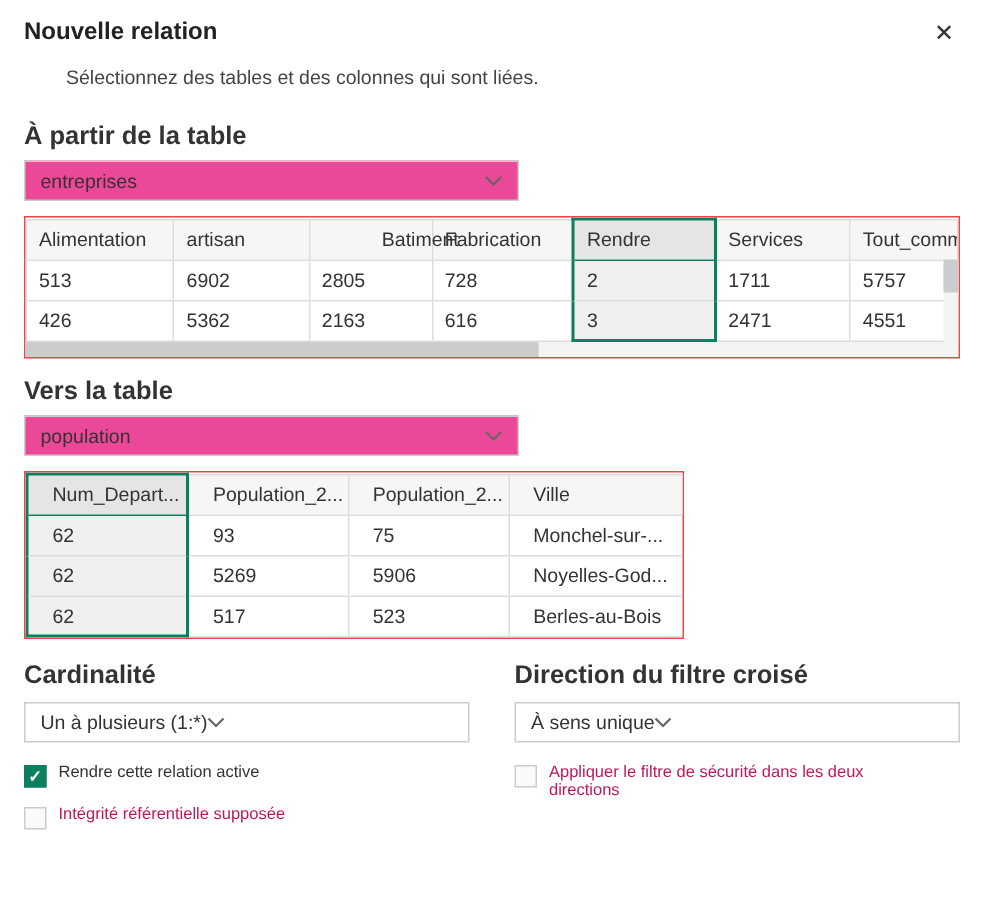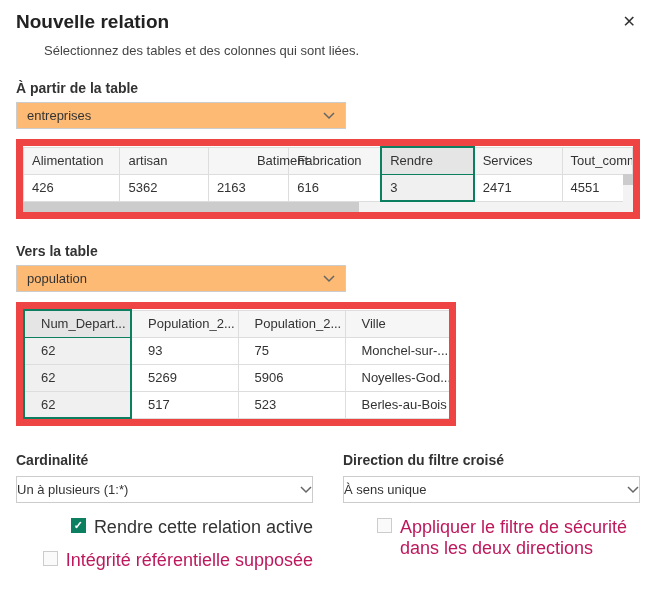--- a/index.html
+++ b/index.html
@@ -1,42 +1,42 @@
 <!DOCTYPE html>
 <html><head>
 <meta charset="utf-8">
 <style>
 * { box-sizing: border-box; margin: 0; padding: 0; }
 body { font-family: "Segoe UI", Arial, sans-serif; font-size: 13px; background: #fff; color: #333; width: 656px; padding: 8px 16px; }
 .header { display: flex; justify-content: space-between; align-items: center; margin-bottom: 8px; }
-.title { font-size: 19px; font-weight: 600; color: #222; }
+.title { font-size: 16px; font-weight: 600; color: #222; }
 .close { font-size: 16px; color: #333; cursor: pointer; padding: 4px; }
 .subtitle { font-size: 13px; color: #444; margin-bottom: 22px; margin-left: 28px; }
-.section-label { font-size: 14px; font-weight: 600; margin-bottom: 6px; }
+.section-label { font-size: 17px; font-weight: 600; margin-bottom: 6px; }
 .select-wrap { position: relative; width: 330px; margin-bottom: 10px; }
-.select { border: 1px solid #ccc; padding: 5px 10px; font-size: 13px; display: flex; justify-content: space-between; align-items: center; cursor: pointer; background: #fdba74; }
+.select { border: 1px solid #ccc; padding: 5px 10px; font-size: 13px; display: flex; justify-content: space-between; align-items: center; cursor: pointer; background: #ec4899; }
 .select .chev { color: #666; }
-.table-container { border: 7px solid #ef4444; margin-bottom: 24px; position: relative; overflow-x: hidden; }
+.table-container { border: 1px solid #ef4444; margin-bottom: 12px; position: relative; overflow-x: hidden; }
 table { border-collapse: collapse; width: 100%; table-layout: fixed; }
 th, td { border: 1px solid #ddd; padding: 4px 8px; font-size: 13px; text-align: left; height: 27px; font-weight: normal; }
 th { background: #f6f6f6; color: #333; }
 .sel-col-th { background: #e5e5e5; border: 2px solid #0d7f61; border-bottom: 1px solid #0d7f61; }
 .sel-col-td { background: #f0f0f0; border-left: 2px solid #0d7f61; border-right: 2px solid #0d7f61; }
 .sel-col-last { border-bottom: 2px solid #0d7f61; }
 .hscroll { height: 10px; background: #f3f3f3; position: relative; }
 .hscroll .thumb { position: absolute; left: 0; width: 55%; height: 100%; background: #ccc; }
 .vscroll { position: absolute; right: 0; top: 28px; bottom: 10px; width: 10px; background: #f3f3f3; }
 .vscroll .thumb { position: absolute; top: 0; width: 100%; height: 40%; background: #ccc; }
 .t2 td, .t2 th { width: 107px; padding-left: 16px; }
 .t2c4 { width: 200px !important; }
 .bottom-row { display: flex; gap: 30px; }
 .bottom-col { flex: 1; }
 .bottom-col .section-label { margin-bottom: 8px; margin-top: 2px; }
-.b-select { border: 1px solid #ccc; padding: 5px 0; display: flex; justify-content: space-between; align-items: center; cursor: pointer; margin-bottom: 14px; background: #fff; }
-.chk-row { display: flex; align-items: flex-start; gap: 8px; font-size: 18px; margin-bottom: 12px; justify-content: flex-end; }
+.b-select { border: 1px solid #ccc; padding: 5px 10px; display: flex; justify-content: flex-start; align-items: center; cursor: pointer; margin-bottom: 14px; background: #fff; }
+.chk-row { display: flex; align-items: flex-start; gap: 8px; font-size: 11px; margin-bottom: 12px; }
 .chkbox { width: 15px; height: 15px; border: 1px solid #666; display: flex; align-items: center; justify-content: center; flex-shrink: 0; margin-top: 1px; }
 .chkbox.checked { background: #0d7f61; border-color: #0d7f61; }
 .chkbox.checked::after { content: "✓"; color: #fff; font-size: 11px; font-weight: bold; }
 .chkbox.disabled { border-color: #ccc; background: #fafafa; }
 .disabled-text { color: #be185d; }
 svg.chev-svg { width: 12px; height: 8px; }
 .t1 th:nth-child(7), .t1 td:nth-child(7) { overflow: hidden; white-space: nowrap; }
 </style>
 </head>
 <body>
@@ -64,20 +64,29 @@
           <th style="width: 96px;">Alimentation</th>
           <th style="width: 88px;">artisan</th>
           <th style="width: 80px; padding-left: 48px;">Batiment</th>
           <th style="width: 92px;">Fabrication</th>
           <th class="sel-col-th" style="width: 92px;">Rendre</th>
           <th style="width: 88px;">Services</th>
           <th style="width: 70px;">Tout_comm</th>
         </tr>
       </thead>
     <tbody id="t1-body">
+        <tr>
+          <td>513</td>
+          <td>6902</td>
+          <td>2805</td>
+          <td>728</td>
+          <td class="sel-col-td">2</td>
+          <td>1711</td>
+          <td>5757</td>
+        </tr>
         <tr>
           <td>426</td>
           <td>5362</td>
           <td>2163</td>
           <td>616</td>
           <td class="sel-col-td sel-col-last">3</td>
           <td>2471</td>
           <td>4551</td>
         </tr>
       </tbody>

